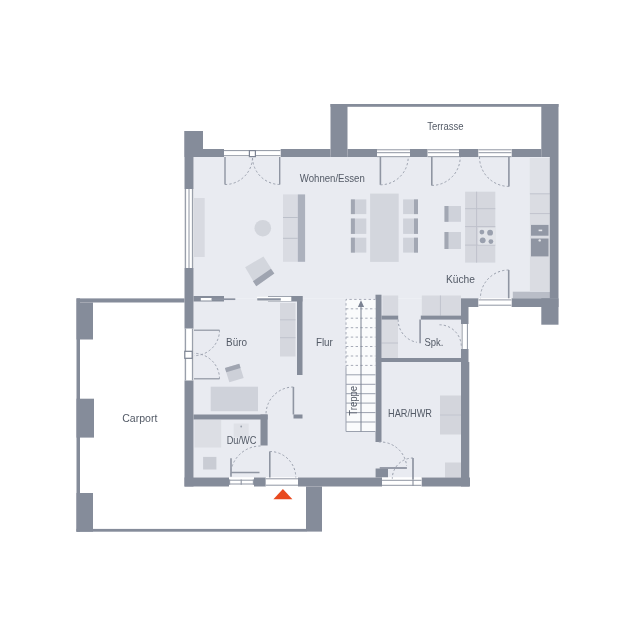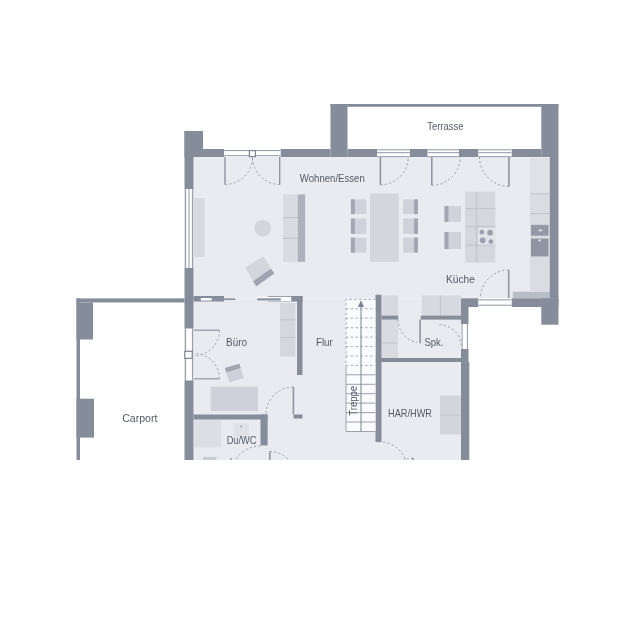--- a/index.html
+++ b/index.html
@@ -1,16 +1,16 @@
 <!DOCTYPE html>
 <html><head>
 <meta charset="utf-8">
 <style>
   html,body{margin:0;padding:0;background:#ffffff;}
-  .wrap{width:636px;height:460px;position:relative;font-family:"Liberation Sans",sans-serif;}
+  .wrap{width:636px;height:636px;position:relative;font-family:"Liberation Sans",sans-serif;}
   svg{display:block;}
   text{font-family:"Liberation Sans",sans-serif;fill:#535a66;}
 </style>
 </head>
 <body>
 <div class="wrap">
 <svg width="636" height="636" viewBox="0 0 636 636">
 
   <rect x="0" y="0" width="636" height="636" fill="#ffffff"></rect>
 

